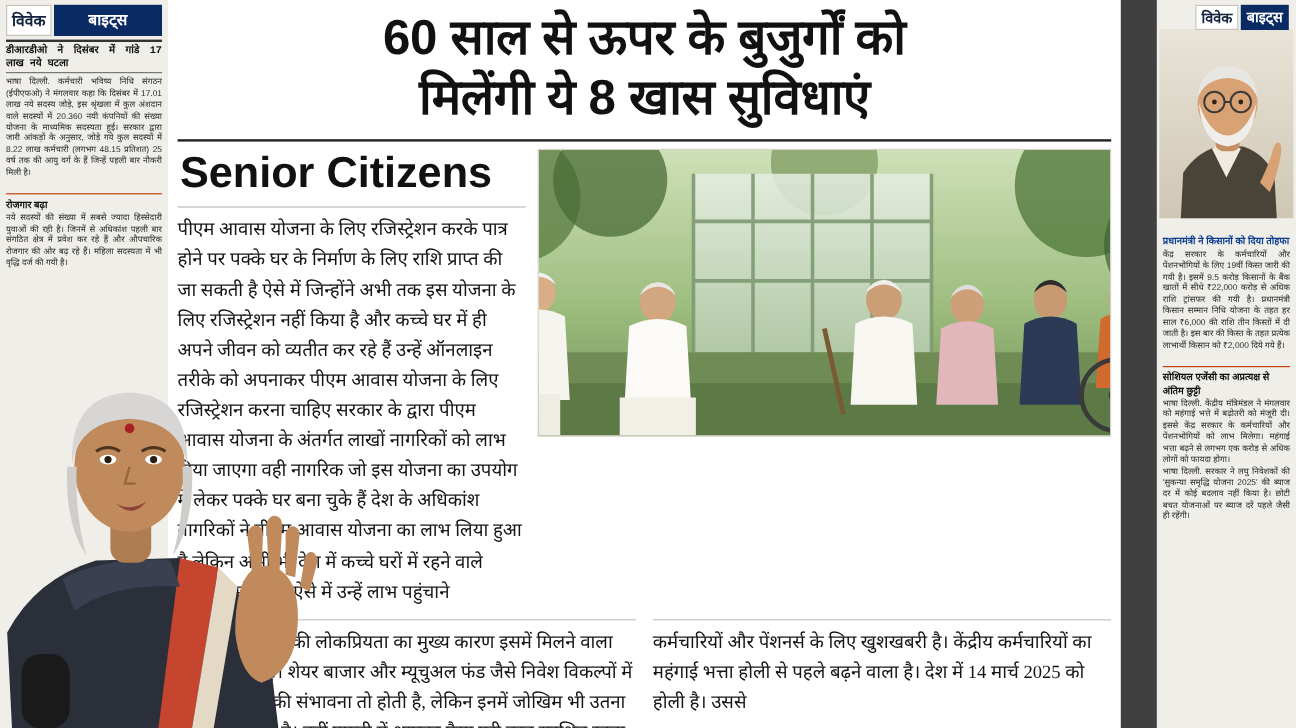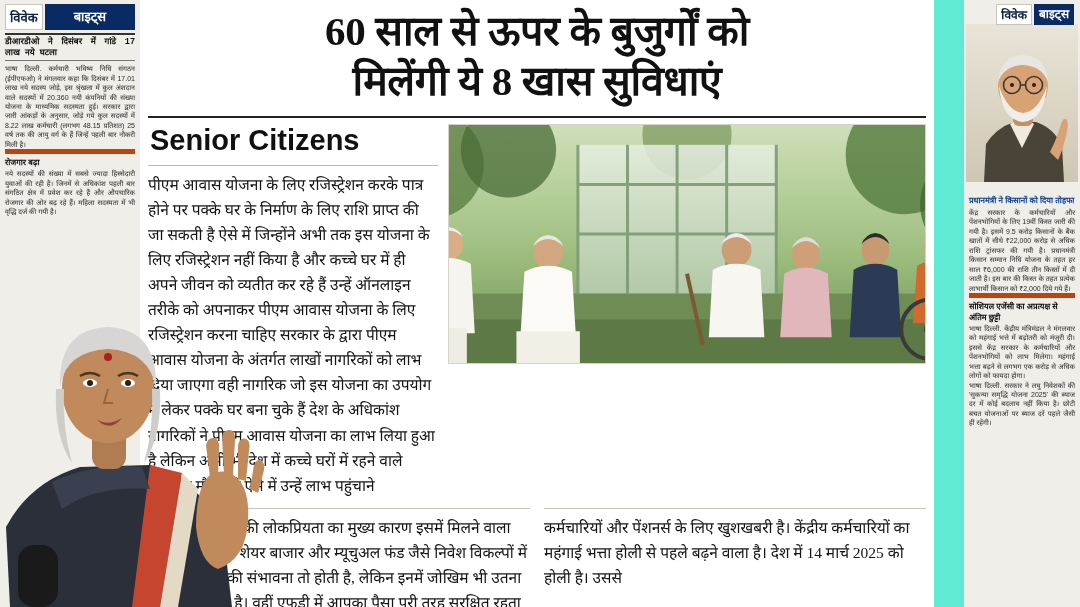--- a/index.html
+++ b/index.html
@@ -6,21 +6,21 @@
   html, body {
     margin: 0; padding: 0;
     width: 1080px; height: 607px;
     overflow: hidden;
     background: #ffffff;
     font-family: "Liberation Sans", sans-serif;
   }
   .page {
     position: relative;
     width: 1080px; height: 607px;
-    background: #5eead4;
+    background: #404040;
     overflow: hidden;
   }
 
   
   .news-col {
     position: absolute;
     top: 0; bottom: 0;
     background: #efeee9;
     overflow: hidden;
   }
@@ -69,25 +69,25 @@
   }
   .news-body {
     margin: 0 5px;
     font-size: 7px;
     line-height: 1.35;
     color: #2a2a2a;
     text-align: justify;
     word-break: break-word;
   }
   .news-sub {
-    margin: 0 5px 2px 5px;
+    margin: 12px 5px 2px 5px;
     font-size: 8px;
     font-weight: bold;
     color: #111;
-    border-top: 5px solid #c2410c;
+    border-top: 1px solid #c2410c;
     padding-top: 2px;
   }
   .news-blue {
     margin: 4px 5px 2px 5px;
     font-size: 8px;
     font-weight: bold;
     color: #0d3d8f;
     line-height: 1.25;
   }
 
@@ -120,21 +120,21 @@
     position: absolute;
     left: 140px; right: 146px; top: 0; bottom: 0;
     background: #ffffff;
   }
 
   .title-wrap {
     padding: 6px 10px 4px 10px;
     text-align: center;
   }
   .title-line {
-    font-family: Liberation Serif, serif;
+    font-family: Liberation Sans, sans-serif;
     font-weight: bold;
     color: #111;
     font-size: 41px;
     line-height: 1.22;
     letter-spacing: -0.3px;
     white-space: nowrap;
   }
   .title-rule {
     height: 2px;
     background: #222;
@@ -145,21 +145,21 @@
     display: flex;
     padding: 6px 8px 0 8px;
     gap: 10px;
   }
   .col-left { width: 290px; }
   .col-right { flex: 1; }
 
   .subhead {
     font-family: "Liberation Sans", sans-serif;
     font-weight: bold;
-    font-size: 29px;
+    font-size: 36px;
     line-height: 1.12;
     color: #111;
     margin: 0 0 8px 2px;
   }
   .sep { height: 1px; background: #bbb; margin: 4px 0 6px 0; }
 
   .hindi-body {
     font-family: "Liberation Serif", serif;
     font-size: 15.5px;
     line-height: 1.62;

